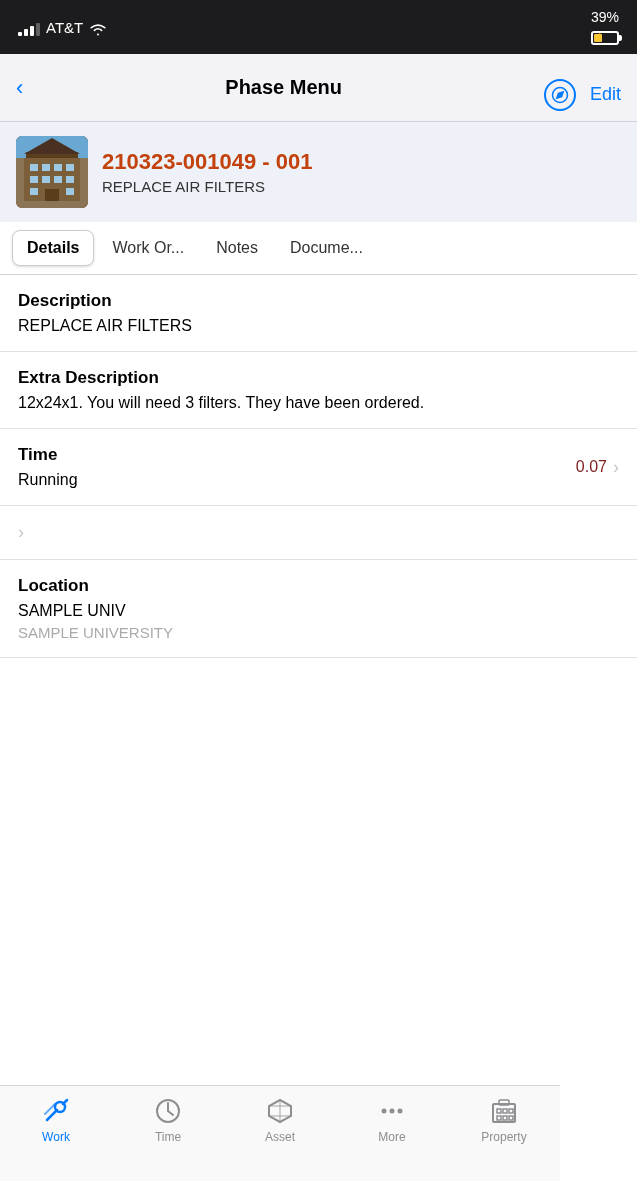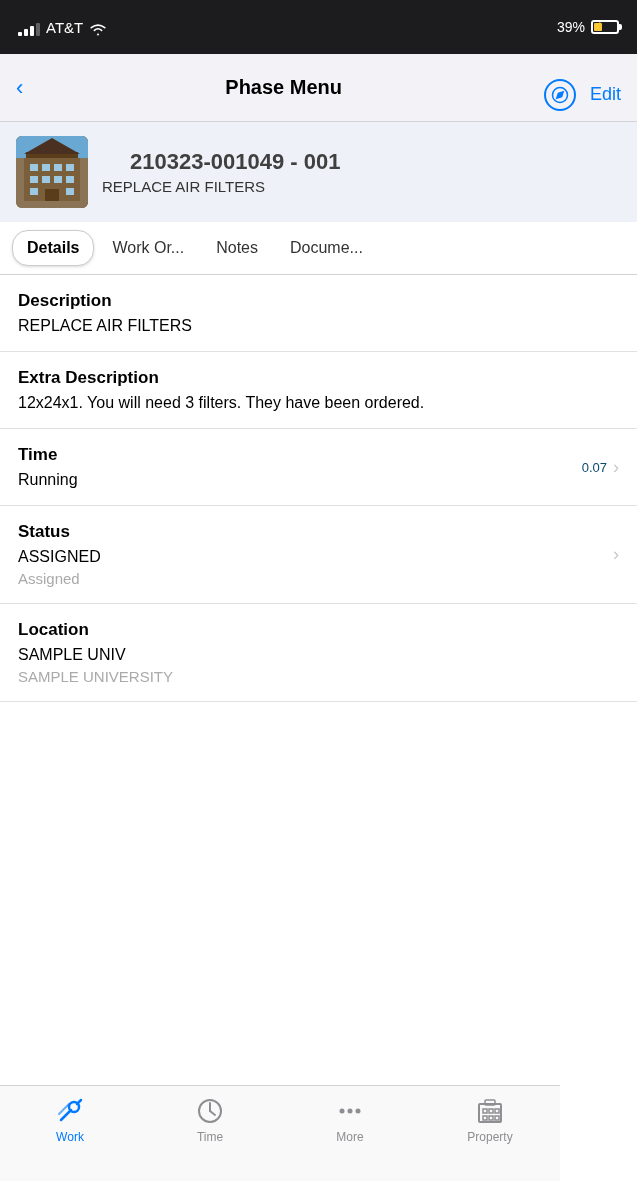--- a/index.html
+++ b/index.html
@@ -44,20 +44,21 @@
     }
     .signal-bar:nth-child(1) { height: 4px; }
     .signal-bar:nth-child(2) { height: 7px; }
     .signal-bar:nth-child(3) { height: 10px; }
     .signal-bar:nth-child(4) { height: 13px; }
     .status-right {
       display: flex;
       align-items: center;
       gap: 6px;
       font-size: 14px;
+      flex-direction: column;
     }
     .battery-container {
       display: flex;
       align-items: center;
       gap: 2px;
     }
     .battery-body {
       width: 28px;
       height: 14px;
       border: 2px solid white;
@@ -158,22 +159,21 @@
       position: relative;
     }
     
     .building-svg {
       width: 72px;
       height: 72px;
     }
     .header-text h2 {
       font-size: 22px;
       font-weight: 700;
-      color: #404040;
-      margin-left: 28px;
+      color: #c2410c;
     }
     .header-text p {
       font-size: 15px;
       font-weight: 400;
       color: #333;
       margin-top: 3px;
       text-transform: uppercase;
     }
 
     
@@ -184,21 +184,21 @@
       padding: 8px 12px;
       border-bottom: 1px solid #d1d1d6;
       gap: 4px;
     }
     .tab-item {
       padding: 8px 14px;
       font-size: 16px;
       font-weight: 400;
       color: #333;
       cursor: pointer;
-      border-radius: 16px;
+      border-radius: 8px;
       white-space: nowrap;
     }
     .tab-item.active {
       background: #fff;
       font-weight: 600;
       color: #000;
       border: 1px solid #ccc;
       box-shadow: 0 1px 3px rgba(0,0,0,0.15);
     }
 
@@ -226,22 +226,22 @@
       justify-content: space-between;
     }
     .section-row-left {}
     .section-row-right {
       display: flex;
       align-items: center;
       gap: 6px;
       color: #aaa;
     }
     .section-row-value {
-      font-size: 13px;
-      color: #0c4a6e;
+      font-size: 16px;
+      color: #7f1d1d;
     }
     .chevron {
       font-size: 18px;
       color: #c7c7cc;
     }
 
     .status-assigned {
       font-size: 16px;
       color: #000;
       font-weight: 400;
@@ -414,25 +414,20 @@
         <div class="section-label">Time</div>
         <div class="section-value">Running</div>
       </div>
       <div class="section-row-right">
         <span class="section-row-value">0.07</span>
         <span class="chevron">›</span>
       </div>
     </div>
 
     <div class="section-row">
-      <div class="section-row-left">
-        <div class="section-label">Status</div>
-        <div class="status-assigned">ASSIGNED</div>
-        <div class="status-sublabel">Assigned</div>
-      </div>
       <div class="section-row-right">
         <span class="chevron">›</span>
       </div>
     </div>
 
     <div class="section">
       <div class="section-label">Location</div>
       <div class="section-value">SAMPLE UNIV</div>
       <div class="status-sublabel" style="margin-top:4px;">SAMPLE UNIVERSITY</div>
     </div>
@@ -459,20 +454,31 @@
       <div class="bottom-tab-icon">
         <svg width="30" height="30" viewBox="0 0 30 30" fill="none">
           <circle cx="15" cy="15" r="11" stroke="#8e8e93" stroke-width="2"></circle>
           <line x1="15" y1="7" x2="15" y2="15" stroke="#8e8e93" stroke-width="2" stroke-linecap="round"></line>
           <line x1="15" y1="15" x2="20" y2="19" stroke="#8e8e93" stroke-width="2" stroke-linecap="round"></line>
         </svg>
       </div>
       <span class="bottom-tab-label">Time</span>
     </div>
 
+    <div class="bottom-tab">
+      <div class="bottom-tab-icon">
+        <svg width="30" height="30" viewBox="0 0 30 30" fill="none">
+          <path d="M15 4 L26 10 L26 20 L15 26 L4 20 L4 10 Z" stroke="#8e8e93" stroke-width="2" fill="none"></path>
+          <path d="M15 4 L15 26" stroke="#8e8e93" stroke-width="1.5" opacity="0.5"></path>
+          <path d="M4 10 L26 10" stroke="#8e8e93" stroke-width="1.5" opacity="0.5"></path>
+          <path d="M4 20 L26 20" stroke="#8e8e93" stroke-width="1.5" opacity="0.5"></path>
+        </svg>
+      </div>
+      <span class="bottom-tab-label">Asset</span>
+    </div>
 
     <div class="bottom-tab">
       <div class="bottom-tab-icon">
         <svg width="30" height="30" viewBox="0 0 30 30" fill="none">
           <circle cx="7" cy="15" r="2.5" fill="#8e8e93"></circle>
           <circle cx="15" cy="15" r="2.5" fill="#8e8e93"></circle>
           <circle cx="23" cy="15" r="2.5" fill="#8e8e93"></circle>
         </svg>
       </div>
       <span class="bottom-tab-label">More</span>

